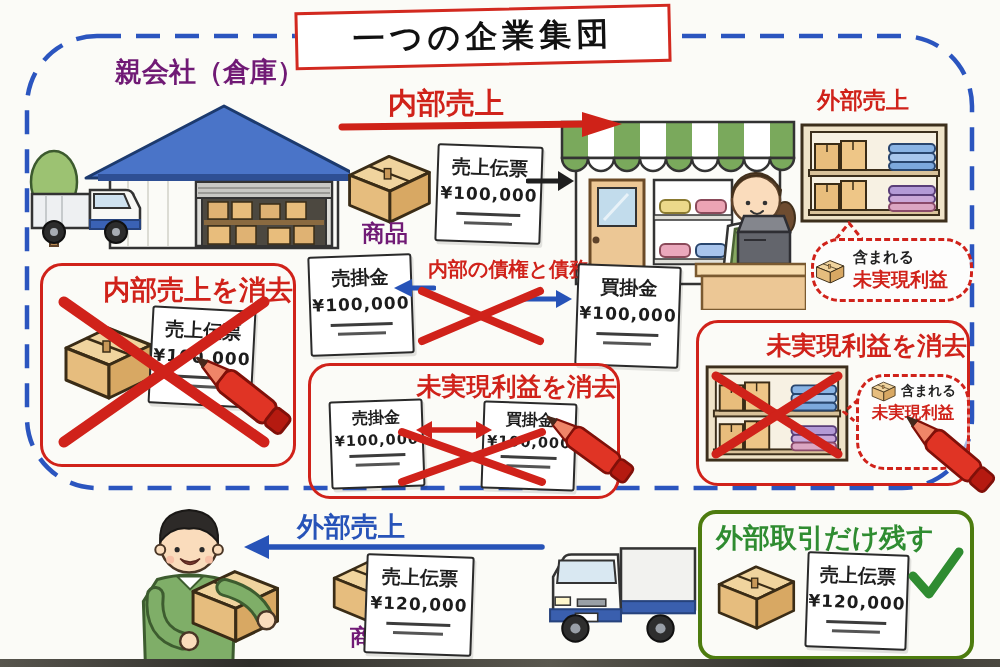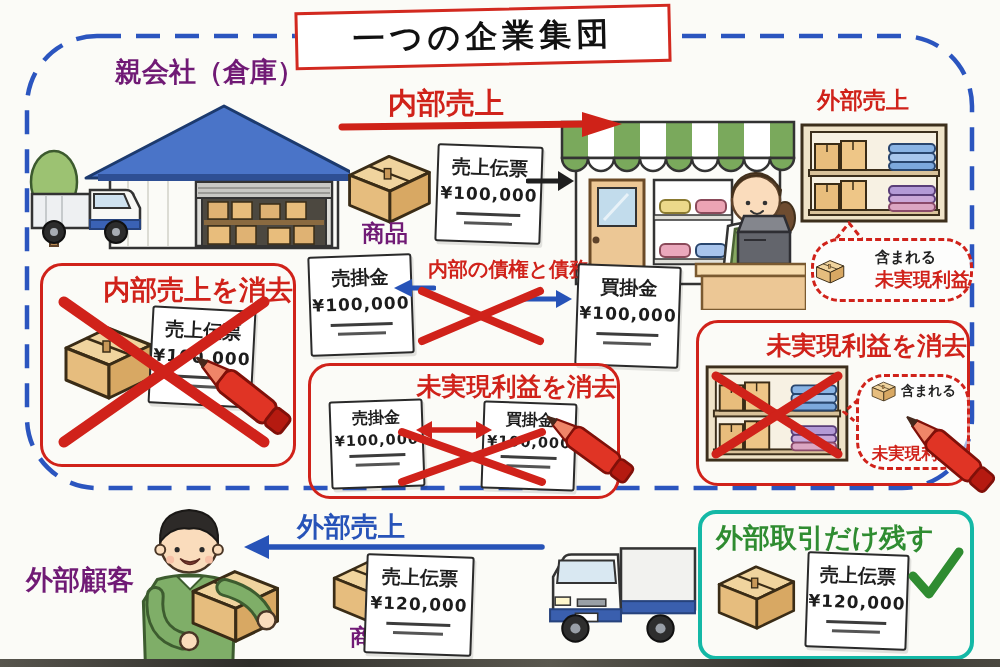--- a/index.html
+++ b/index.html
@@ -5,30 +5,30 @@
   html,body{margin:0;padding:0;}
   body{font-family:"DejaVu Sans","Liberation Sans",sans-serif;background:#e8e8e4;}
   #canvas{position:relative;width:1000px;height:667px;background:#fbfbf7;overflow:hidden;}
   .abs{position:absolute;}
   .lbl{position:absolute;color:#701a75;font-weight:600;white-space:nowrap;}
   .red{color:#d0221a;}
   .blue{color:#2753b8;}
   .green{color:#2f8c31;}
   .frame{position:absolute;border:3.5px solid #d0221a;border-radius:22px;background:transparent;}
   .frame .ttl{position:absolute;left:0;right:0;top:6px;text-align:right;font-weight:700;color:#d0221a;}
-  .gframe{position:absolute;border:4px solid #14b8a6;border-radius:18px;}
+  .gframe{position:absolute;border:4px solid #4d7c0f;border-radius:18px;}
   .slip{position:absolute;background:#fff;border:2.5px solid #2a2a2a;border-radius:3px;box-shadow:2px 3px 0 rgba(0,0,0,.10);text-align:center;}
   .slip .t{font-weight:700;font-size:19px;margin-top:8px;color:#1d1d1d;}
   .slip .a{font-weight:600;font-size:17px;margin-top:3px;letter-spacing:1px;color:#1d1d1d;}
   .slip .l1{height:3px;background:#3c3c3c;width:62%;margin:9px auto 0;}
   .slip .l2{height:3px;background:#555;width:48%;margin:6px auto 0;}
   .slip.sm .t{font-size:16px;margin-top:6px;}
   .slip.sm .a{font-size:14.5px;}
   .slip.sm .l1{margin-top:6px;}
-  .bubble{position:absolute;border:3px dashed #d0221a;border-radius:28px;display:flex;align-items:center;justify-content:space-between;background:rgba(255,255,255,.6);}
+  .bubble{position:absolute;border:3px dashed #d0221a;border-radius:28px;display:flex;align-items:center;justify-content:flex-start;background:rgba(255,255,255,.6);}
   #title-box{position:absolute;left:295px;top:8px;width:370px;height:52px;background:#fff;border:3.5px solid #d2291f;transform:rotate(-1.3deg);display:flex;align-items:center;justify-content:center;}
   #title-box span{font-size:32px;font-weight:700;letter-spacing:5px;color:#111;}
   #bottom-strip{position:absolute;left:0;top:659px;width:1000px;height:8px;background:linear-gradient(90deg,#57554d,#2e2d29 25%,#5a584f 55%,#34332e 80%,#4a4840);}
 </style>
 </head>
 <body>
 
 <div id="canvas">
 
   <svg width="0" height="0" style="position:absolute">
@@ -310,21 +310,20 @@
           <use href="#box3d"></use>
         </svg>
       <span style="font-size:13.5px;font-weight:600;color:#222">含まれる</span>
     </div>
     <div class="red" style="font-size:16.5px;font-weight:700">未実現利益</div>
   </div>
   <svg class="abs" style="left:893px;top:432px;transform:rotate(40deg)" width="112" height="40" viewBox="0 0 120 40">
       <use href="#penred"></use>
     </svg>
 
-  <div class="lbl" style="left:26px;top:562px;font-size:27px">外部顧客</div>
 
   <svg class="abs" style="left:106px;top:500px" width="192" height="164" viewBox="0 0 190 165">
     <circle cx="82" cy="44" r="29" fill="#fadcbc" stroke="#4a3626" stroke-width="2.5"></circle>
     <path d="M53,42 Q51,12 82,10 Q113,12 111,42 Q97,26 82,29 Q66,26 53,42 Z" fill="#2d2a28" stroke="#1a1816" stroke-width="2"></path>
     <circle cx="53" cy="50" r="5" fill="#fadcbc" stroke="#4a3626" stroke-width="2"></circle>
     <circle cx="111" cy="50" r="5" fill="#fadcbc" stroke="#4a3626" stroke-width="2"></circle>
     <circle cx="70" cy="50" r="2.6" fill="#2a2a2a"></circle>
     <circle cx="95" cy="50" r="2.6" fill="#2a2a2a"></circle>
     <circle cx="63" cy="60" r="4" fill="#f7c0a6"></circle>
     <circle cx="102" cy="60" r="4" fill="#f7c0a6"></circle>

